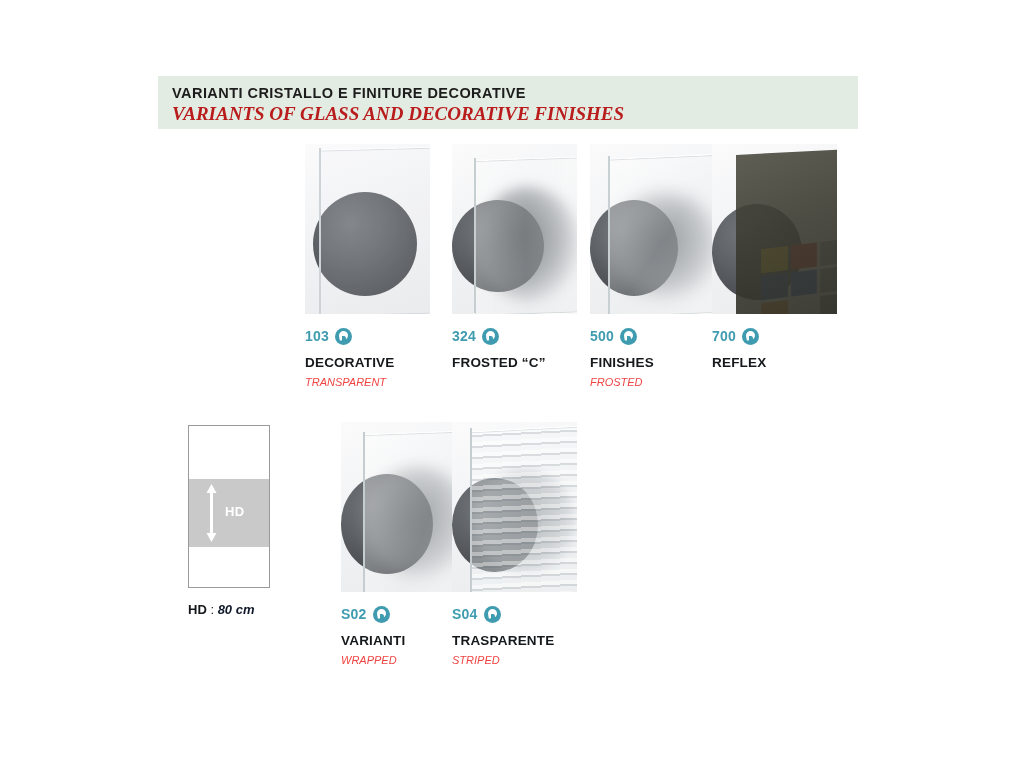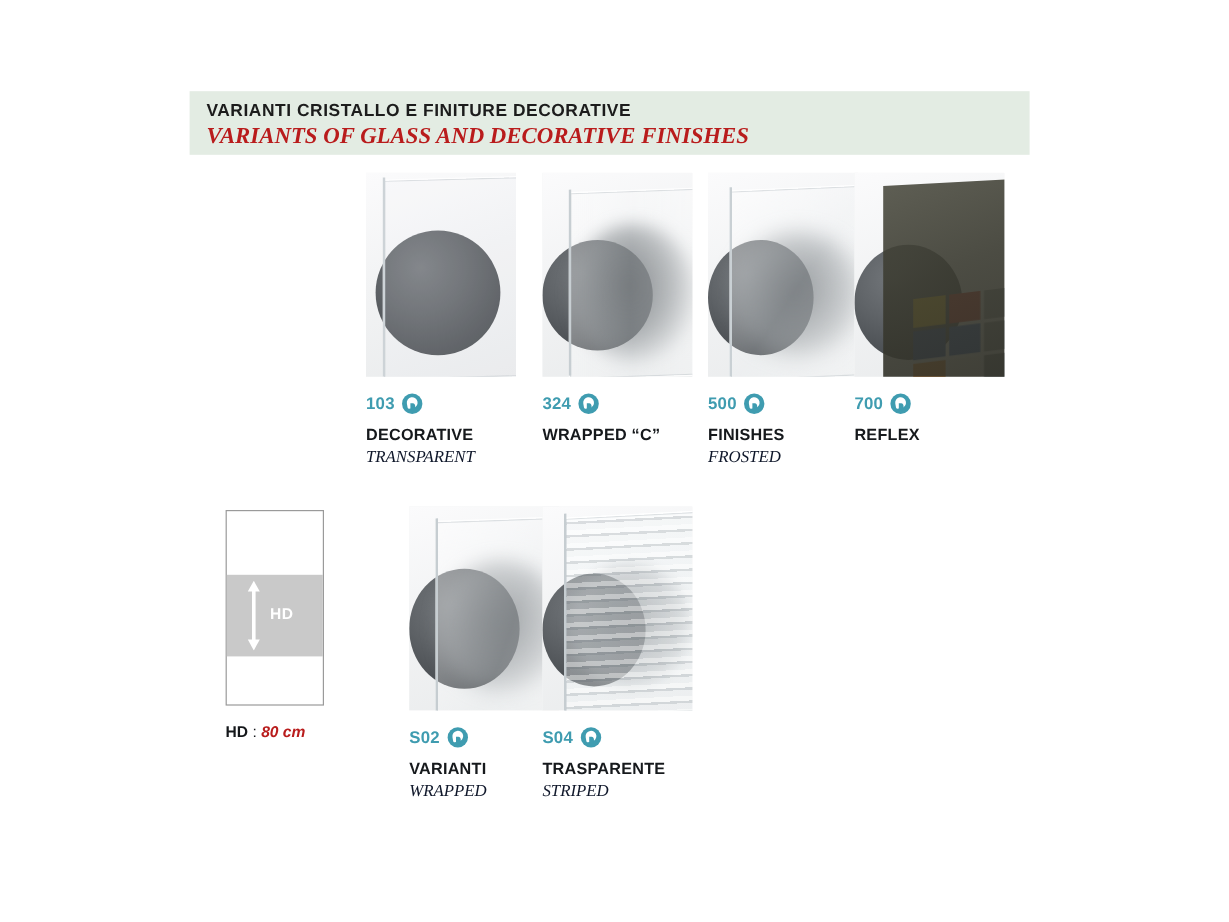--- a/index.html
+++ b/index.html
@@ -98,24 +98,24 @@
     margin-top:10px;
     font-size:13.5px;
     font-weight:bold;
     color:#16191c;
     letter-spacing:.2px;
     white-space:nowrap;
     line-height:16px;
   }
   .sub{
     margin-top:3px;
-    font-size:14px;
+    font-size:11px;
     font-style:italic;
-    color:#0f172a;
-    font-family:Liberation Serif, serif;
+    color:#ef4444;
+    font-family:Liberation Sans, sans-serif;
     white-space:nowrap;
     line-height:16px;
   }
 
   
   .bg{
     position:absolute;inset:0;
     background:linear-gradient(160deg,#fbfbfc 0%,#f2f3f4 45%,#e9ebec 100%);
   }
   .sphere{
@@ -274,21 +274,21 @@
   }
   .hd-caption{
     position:absolute;
     left:0px;top:177px;
     width:140px;
     font-size:13px;
     color:#14171a;
     white-space:nowrap;
   }
   .hd-caption b{font-weight:bold;}
-  .hd-caption i{font-style:italic;font-weight:bold;color:#b91c1c;}
+  .hd-caption i{font-style:italic;font-weight:bold;color:#0f172a;}
 </style>
 </head>
 <body>
 
 <div class="banner">
   <div class="banner-title">VARIANTI CRISTALLO E FINITURE DECORATIVE</div>
   <div class="banner-subtitle">VARIANTS OF GLASS AND DECORATIVE FINISHES</div>
 </div>
 
 <div class="row row1">
@@ -313,21 +313,21 @@
       <div class="bg"></div>
       <div class="sphere"></div>
       <div class="blurball"></div>
       <div class="pane"></div>
       <div class="pane-edge"></div>
     </div>
     <div class="codeline">
       <span class="code">324</span>
       <span class="glyph"></span>
     </div>
-    <div class="name">WRAPPED “C”</div>
+    <div class="name">FROSTED “C”</div>
     <div class="sub"></div>
   </div>
 
   <div class="cell" style="left:285px;">
     <div class="thumb s500">
       <div class="bg"></div>
       <div class="sphere"></div>
       <div class="blurball"></div>
       <div class="pane"></div>
       <div class="pane-edge"></div>

